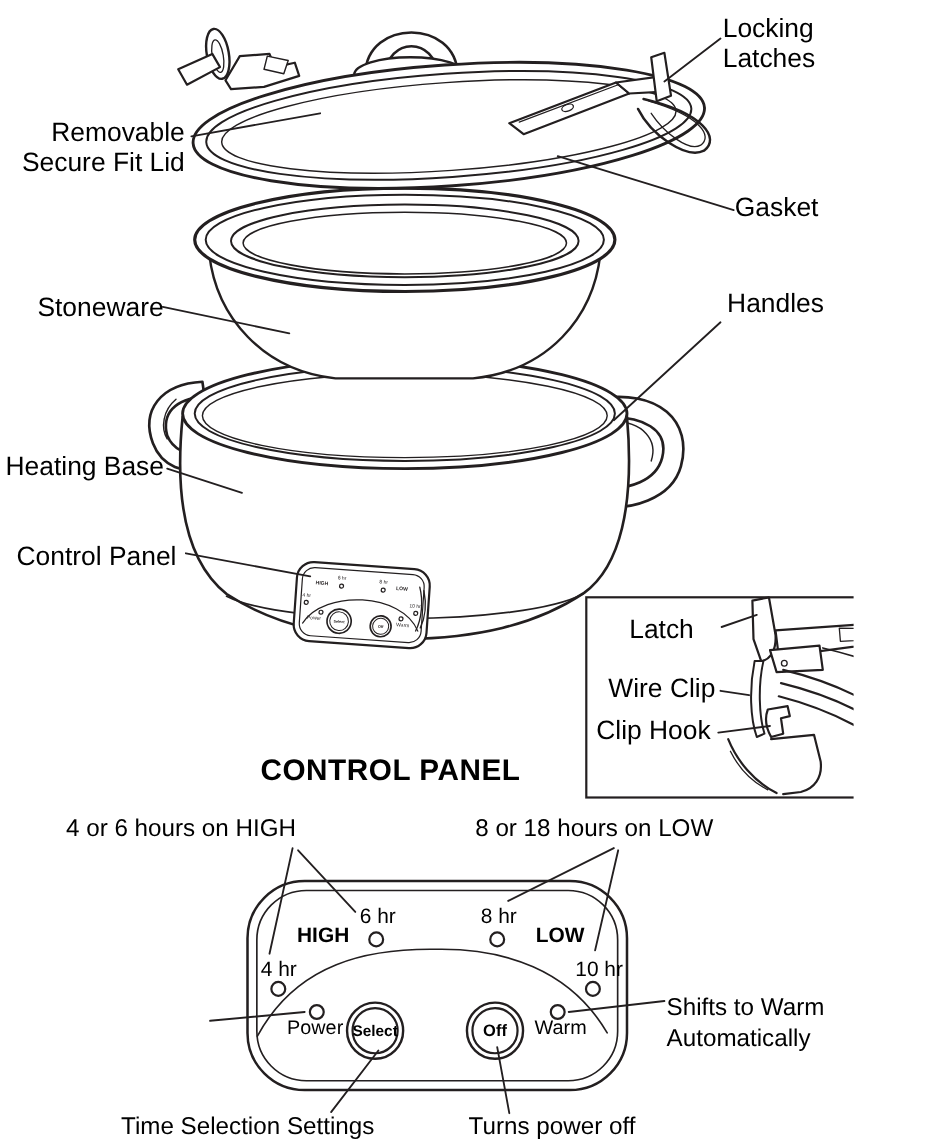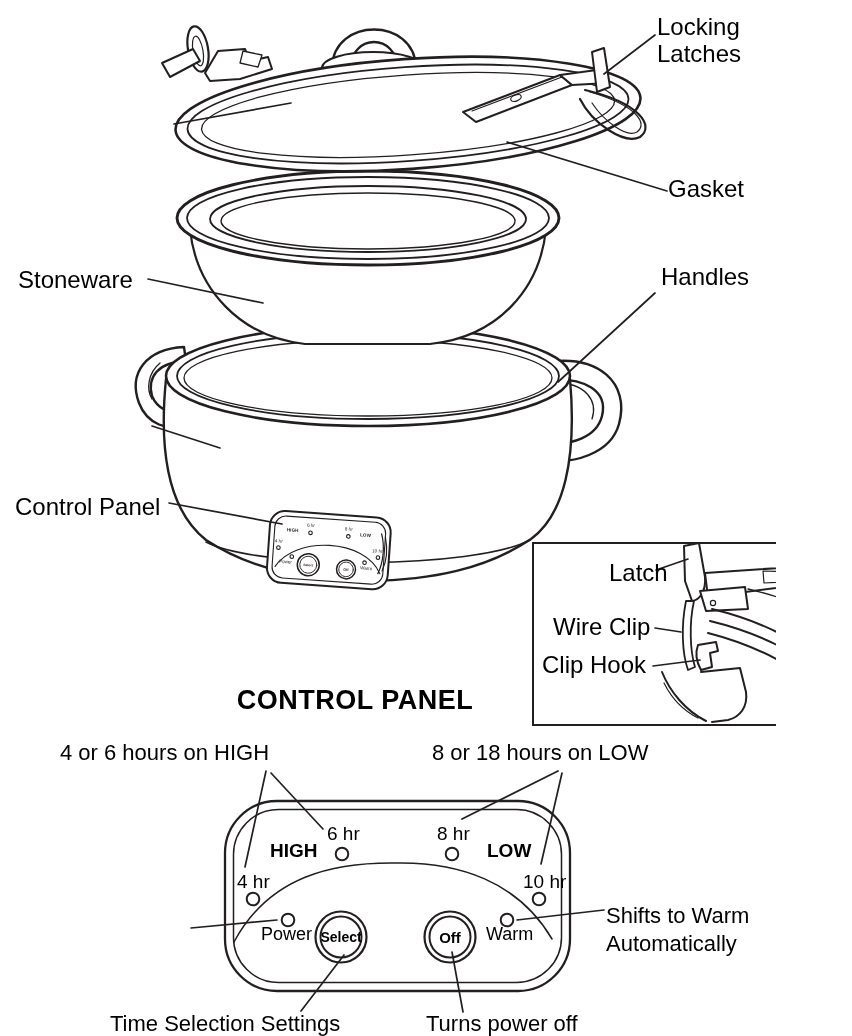--- a/index.html
+++ b/index.html
@@ -171,26 +171,29 @@
       <line x1="517" y1="909" x2="604" y2="899"></line>
       <line x1="344" y1="944" x2="301" y2="1000"></line>
       <line x1="452" y1="941" x2="463" y2="1001"></line>
     </g>
   </svg>
 
   <div class="inset-box" style="background:transparent;"></div>
 
   <div class="lbl" style="left:657px; top:2px;">Locking
 Latches</div>
+  <div class="lbl right" style="left:2px; top:96px; width:166px;">Removable
+Secure Fit Lid</div>
   <div class="lbl" style="left:668px; top:164px;">Gasket</div>
-  <div class="lbl" style="left:18px; top:255px;">Stoneware</div>
+  <div class="lbl" style="left:34px; top:255px;">Stoneware</div>
   <div class="lbl" style="left:661px; top:252px;">Handles</div>
+  <div class="lbl" style="left:5px; top:400px;">Heating Base</div>
   <div class="lbl" style="left:15px; top:482px;">Control Panel</div>
 
-  <div class="lbl" style="left:609px; top:548px;text-align:center;">Latch</div>
+  <div class="lbl" style="left:572px; top:548px;text-align:center;">Latch</div>
   <div class="lbl" style="left:553px; top:602px;">Wire Clip</div>
   <div class="lbl" style="left:542px; top:640px;">Clip Hook</div>
 
   <div class="heading" style="left:230px; top:674px; width:250px;">CONTROL PANEL</div>
 
   <div class="cap" style="left:60px; top:728px;">4 or 6 hours on HIGH</div>
   <div class="cap" style="left:432px; top:728px;">8 or 18 hours on LOW</div>
 
   <div class="plbl b" style="left:270px; top:830px;">HIGH</div>
   <div class="plbl b" style="left:487px; top:830px;">LOW</div>

